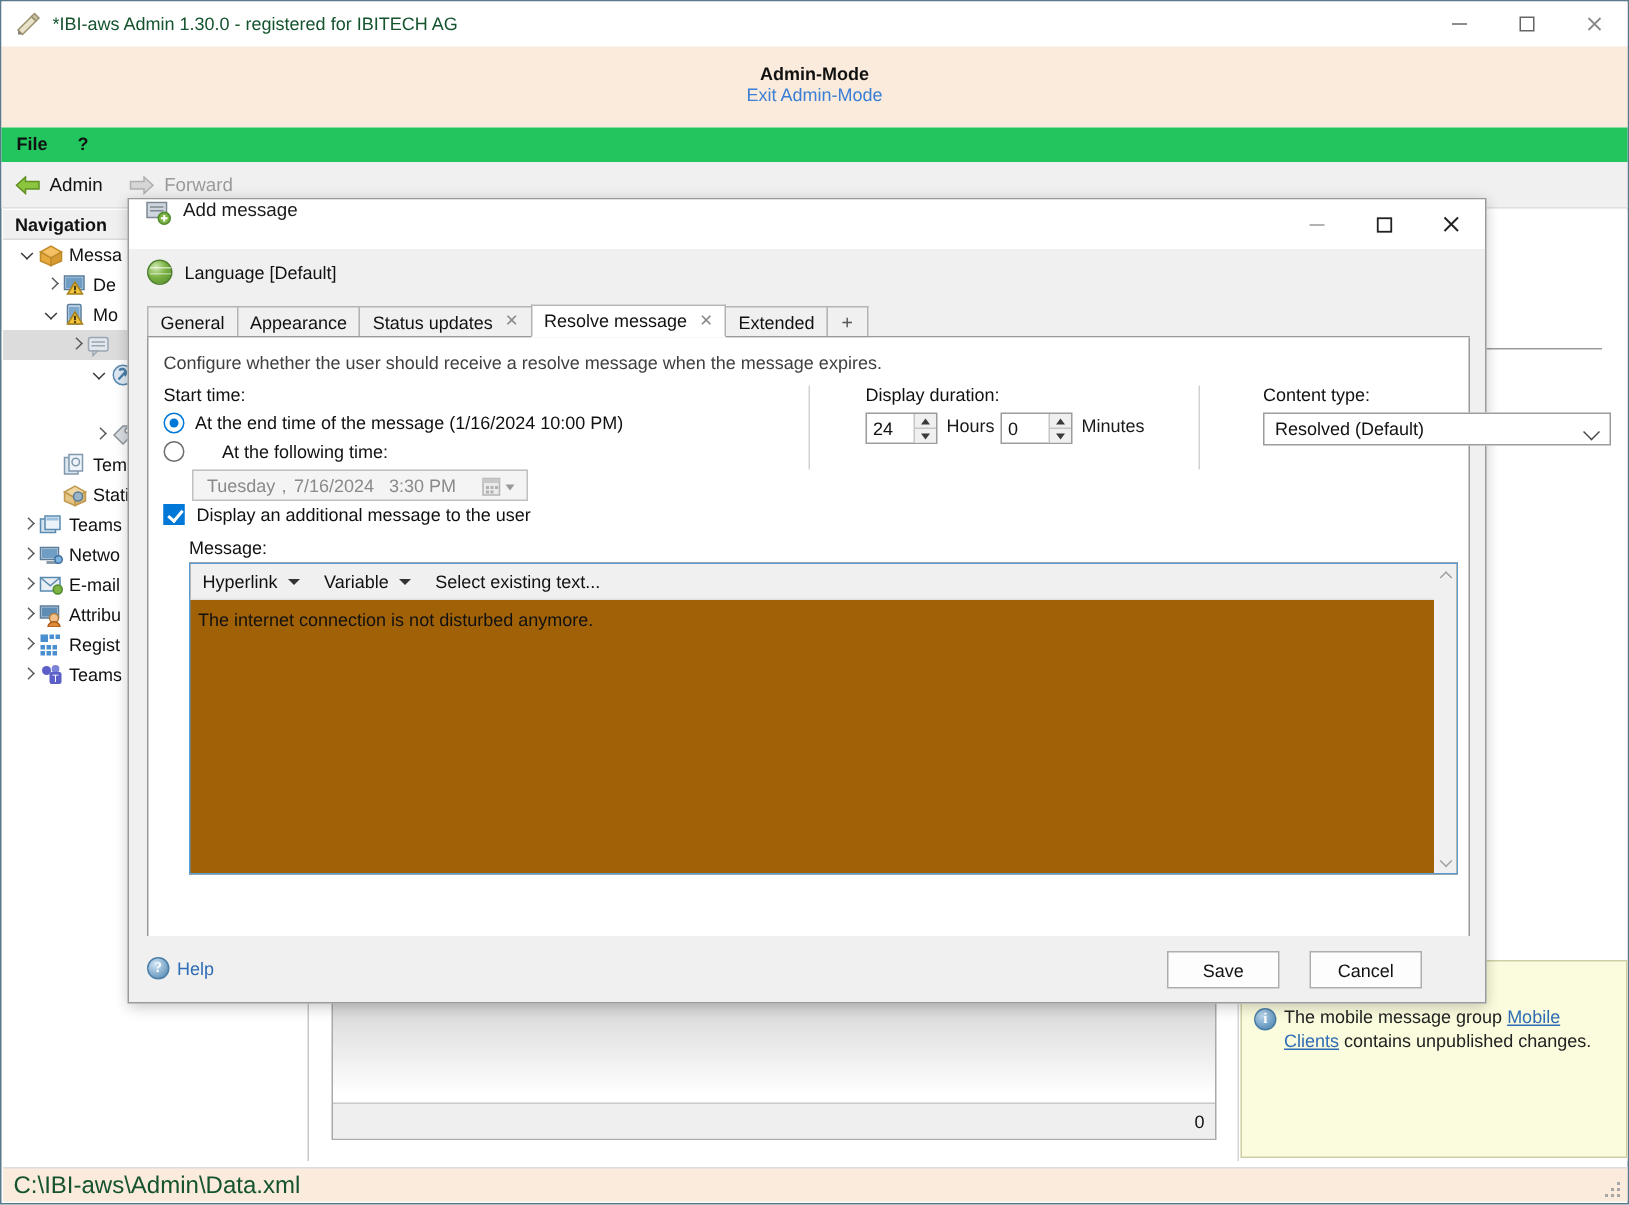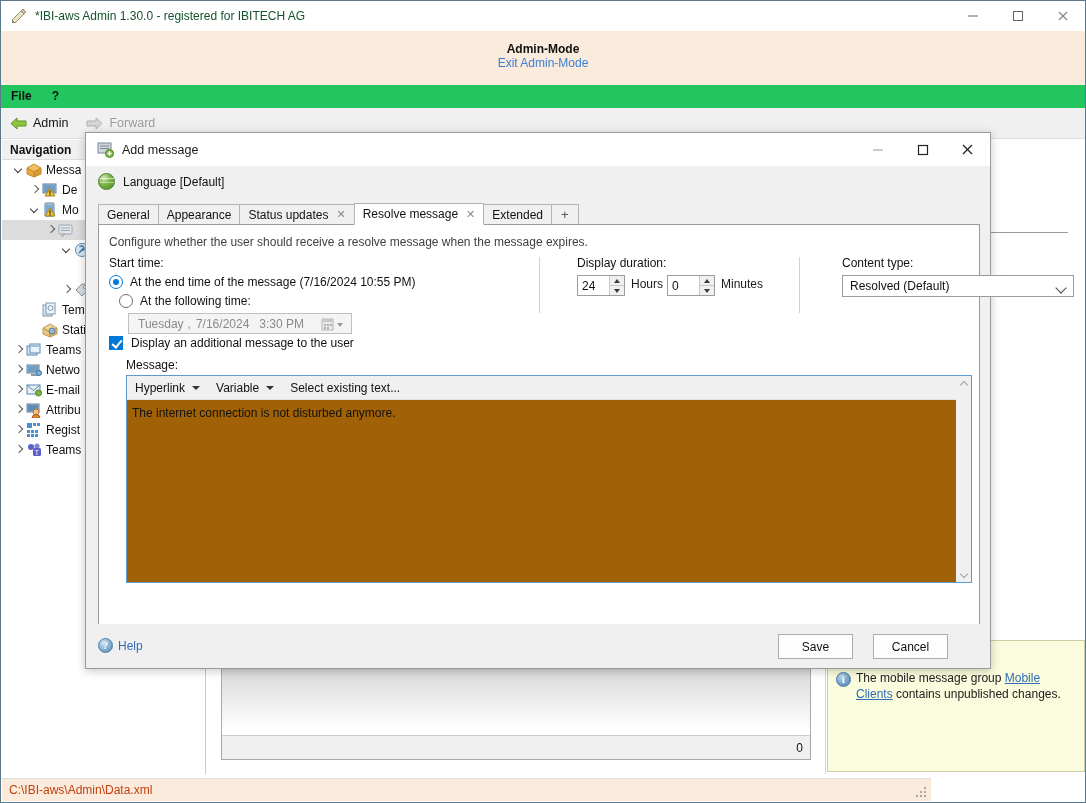--- a/index.html
+++ b/index.html
@@ -176,43 +176,43 @@
     color: #fff; font-size: 10px; font-weight: bold;
     display: flex; align-items: center; justify-content: center;
     font-family: "Liberation Serif", serif;
   }
   .notif-txt { font-size: 12px; color: #222; line-height: 15.5px; }
   .notif-txt a { color: #2f6db5; text-decoration: underline; }
 
   
   #status-bar {
     position: absolute; left: 1px; bottom: 1px;
-    width: 929px; height: 23px;
+    width: 1083px; height: 23px;
     background: #faebdc;
     border-top: 1px solid #dcdcdc;
-    font-size: 12px; color: #c2410c;
+    font-size: 16px; color: #14532d;
     padding-left: 7px; line-height: 23px;
   }
   #status-grip {
     position: absolute; right: 3px; bottom: 3px;
     width: 14px; height: 14px;
   }
 
   
   #dialog {
     position: absolute; left: 84px; top: 131px;
     width: 906px; height: 537px;
     background: #f0f0f0;
     border: 1px solid #9a9a9a;
     box-shadow: 0 2px 9px rgba(0,0,0,0.22);
   }
   #dlg-titlebar {
     position: absolute; left: 0; top: 0; right: 0; height: 33px;
     background: #ffffff;
-    display: flex; align-items: center;
+    display: flex; align-items: flex-start;
   }
   #dlg-titlebar .dlg-icon { margin-left: 11px; width: 17px; height: 17px; position: relative; }
   #dlg-titlebar .dlg-text { margin-left: 8px; font-size: 12.5px; color: #1a1a1a; }
   .dlg-winbtns { position: absolute; right: 0; top: 0; height: 33px; display: flex; }
   .dlg-winbtn {
     width: 45px; height: 33px;
     display: flex; align-items: center; justify-content: center;
   }
 
   
@@ -293,21 +293,21 @@
     width: 14px; height: 14px; border-radius: 50%;
     border: 1px solid #6e6e6e; background: #fff;
     flex: 0 0 14px; margin-right: 7px; position: relative;
   }
   .radio.checked { border-color: #0078d7; }
   .radio.checked::after {
     content: ''; position: absolute; left: 3px; top: 3px;
     width: 6px; height: 6px; border-radius: 50%; background: #0078d7;
   }
   #radio-end { left: 10px; top: 50px; }
-  #radio-following { left: 20px; top: 69px; }
+  #radio-following { left: 10px; top: 69px; gap: 18px; }
 
   #date-field {
     position: absolute; left: 29px; top: 88px;
     width: 224px; height: 21px;
     background: #f4f4f4; border: 1px solid #c0c0c0;
     display: flex; align-items: center;
     font-size: 12px; color: #8a8a8a;
   }
   #date-field .dpart { padding-left: 9px; }
   #date-cal {
@@ -786,21 +786,21 @@
     <div id="tab-underline"></div>
 
     <div id="dlg-body">
 
       <div id="intro-text">Configure whether the user should receive a resolve message when the message expires.</div>
 
       <div id="start-time-label" class="section-label">Start time:</div>
 
       <div id="radio-end" class="radio-row">
         <span class="radio checked"></span>
-        <span>At the end time of the message (7/16/2024 10:55 PM)</span>
+        <span>At the end time of the message (1/16/2024 10:00 PM)</span>
       </div>
 
       <div id="radio-following" class="radio-row">
         <span class="radio"></span>
         <span>At the following time:</span>
       </div>
 
       <div id="date-field">
         <span class="dpart">Tuesday</span>
         <span class="dpart" style="padding-left:4px">,</span>

